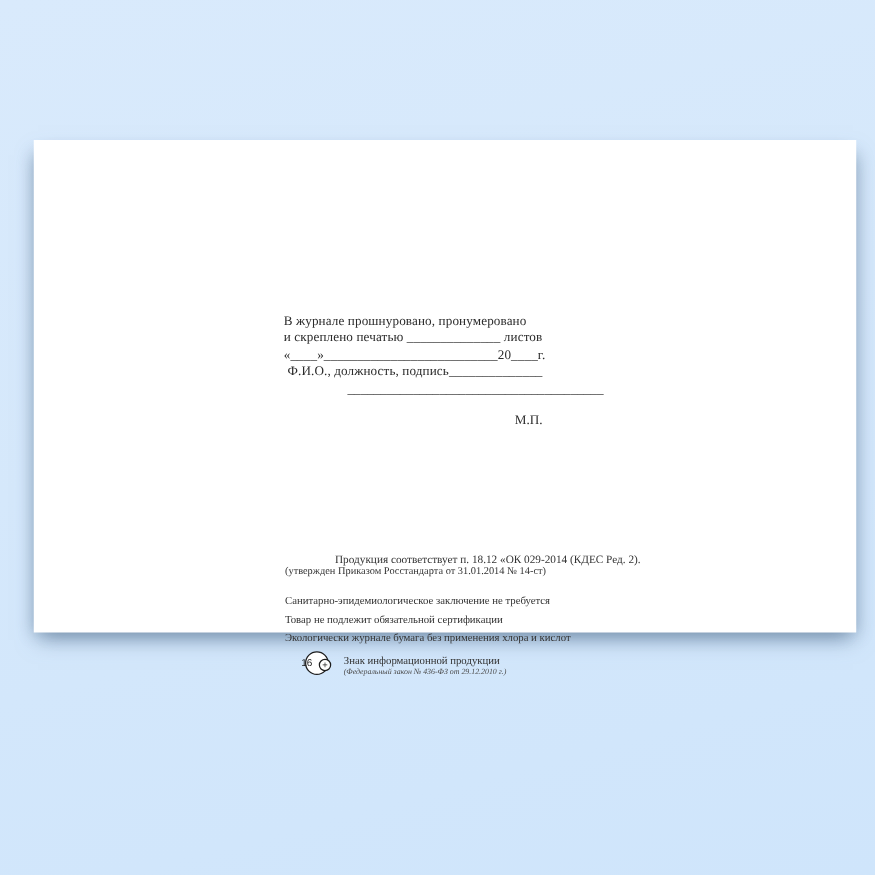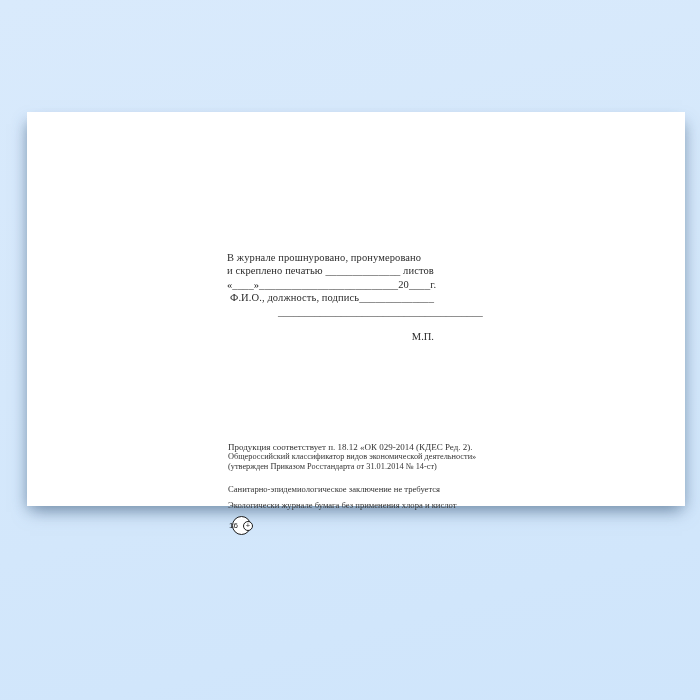--- a/index.html
+++ b/index.html
@@ -48,20 +48,21 @@
   .info-block {
     position: absolute;
     left: 201px; top: 330px;
     width: 290px;
     color: #333333;
   }
   .compliance-1 {
     font-size: 9px;
     line-height: 10.3px;
     white-space: nowrap;
+    margin-left: 40px;
   }
   .compliance-2 {
     font-size: 8.3px;
     line-height: 9.6px;
     white-space: nowrap;
   }
   .compliance-3 {
     font-size: 8.3px;
     line-height: 9.6px;
     white-space: nowrap;
@@ -74,21 +75,21 @@
     white-space: nowrap;
   }
   .age-row {
     margin-top: 6px;
     display: flex;
     align-items: flex-start;
   }
   .age-badge {
     position: relative;
     width: 19px; height: 19px;
-    margin-left: 4px;
+    margin-left: 16px;
     border: 1.6px solid #1d1d1d;
     border-radius: 50%;
     display: flex;
     align-items: center;
     justify-content: flex-start;
     font-family: "Liberation Sans", "DejaVu Sans", sans-serif;
     font-weight: normal;
     font-size: 8px;
     color: #1d1d1d;
     background: #ffffff;
@@ -132,30 +133,34 @@
       <div class="stamp-line">и скреплено печатью ______________ листов</div>
       <div class="stamp-line">«____»__________________________20____г.</div>
       <div class="stamp-line indented">Ф.И.О., должность, подпись______________</div>
       <div class="stamp-line rule">_______________________________________</div>
     </div>
 
     <div class="seal-mark">М.П.</div>
 
     <div class="info-block">
       <div class="compliance-1">Продукция соответствует п. 18.12 «ОК 029-2014 (КДЕС Ред. 2).</div>
-      <div class="compliance-2">Общероссийский классификатор видов экономической деятельности»</div>
       <div class="compliance-3">(утвержден Приказом Росстандарта от 31.01.2014 № 14-ст)</div>
 
       <div class="notes">
         <div class="note-line">Санитарно-эпидемиологическое заключение не требуется</div>
+        <div class="note-line">Товар не подлежит обязательной сертификации</div>
         <div class="note-line">Экологически журнале бумага без применения хлора и кислот</div>
       </div>
 
       <div class="age-row">
         <div class="age-badge">
           <span class="num">16</span>
           <span class="plus">+</span>
         </div>
+        <div class="age-text">
+          <div class="age-label">Знак информационной продукции</div>
+          <div class="age-sublabel">(Федеральный закон № 436-ФЗ от 29.12.2010 г.)</div>
+        </div>
       </div>
     </div>
 
   </div>
 </div>
 
 </body></html>

